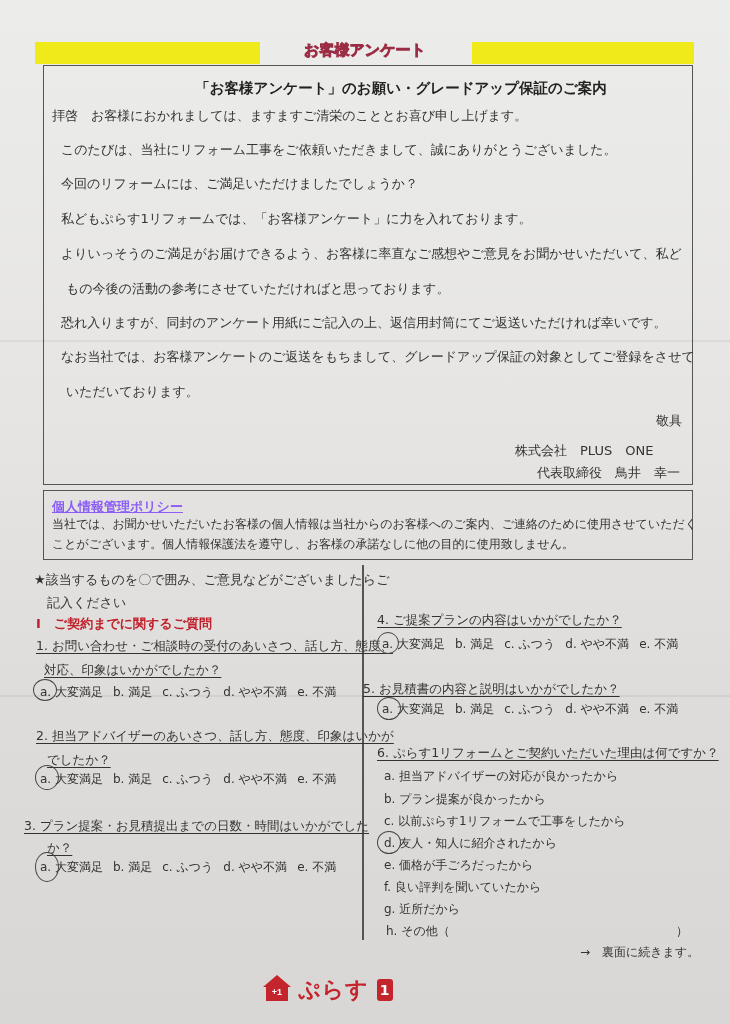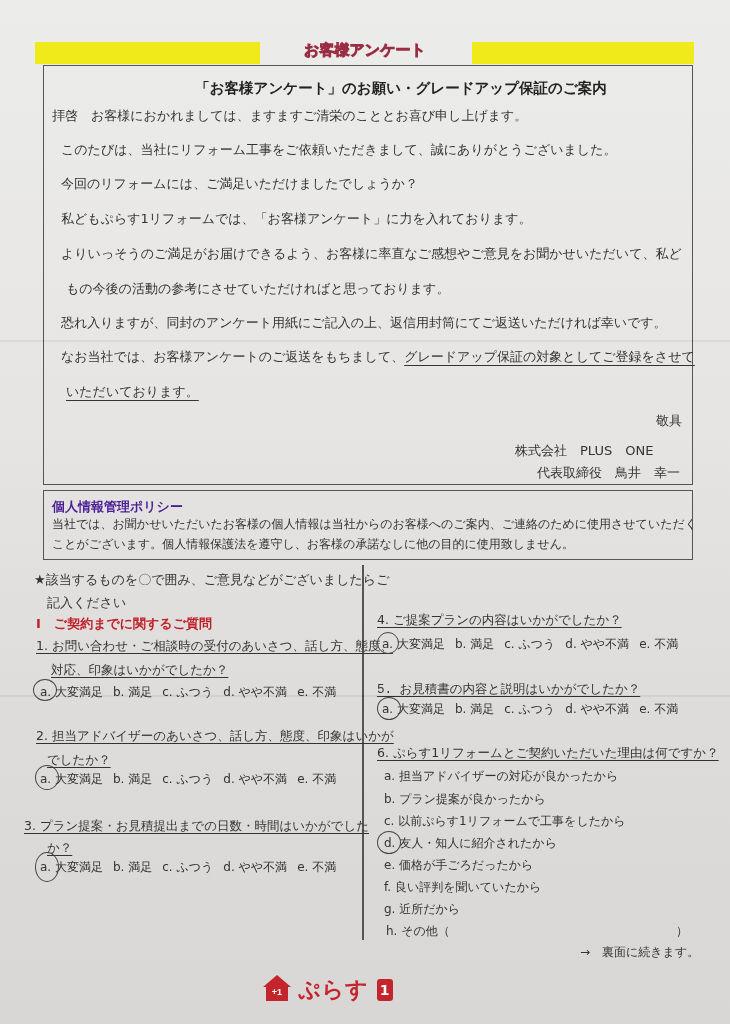--- a/index.html
+++ b/index.html
@@ -19,27 +19,27 @@
     }
     .main-box {
       left: 43px; top: 65px; width: 650px; height: 420px;
       border: 1.5px solid #555; box-sizing: border-box;
     }
     .box-heading {
       left: 43px; width: 716px; top: 79px; text-align: center;
       font-size: 14.5px; font-weight: bold; color: #222;
     }
     .body-line { font-size: 13px; color: #333; white-space: nowrap; }
-    .u { text-decoration: underline; text-underline-offset: 4px; }
+    .u { text-underline-offset: 4px; }
     .closing { font-size: 13px; color: #333; white-space: nowrap; }
     .policy-box {
       left: 43px; top: 490px; width: 650px; height: 70px;
       border: 1.5px solid #555; box-sizing: border-box;
     }
-    .policy-title { font-size: 13px; font-weight: bold; color: #4c1d95; }
+    .policy-title { font-size: 13px; font-weight: bold; color: #8b5cf6; text-decoration: underline; }
     .policy-line { font-size: 12px; color: #333; white-space: nowrap; }
     .vdiv-right { left: 362px; top: 565px; width: 1.5px; height: 375px; background: #555; }
     .instr { font-size: 13px; color: #333; white-space: nowrap; }
     .section-title { font-size: 13px; font-weight: bold; color: #c0202a; white-space: nowrap; }
     .q { font-size: 12.5px; color: #333; white-space: nowrap; text-decoration: underline; text-underline-offset: 3px; text-align: right; }
     .opts { font-size: 12px; color: #333; white-space: nowrap; text-align: center; }
     .opts span { margin-right: 10px; }
     .circle {
       position: absolute; border: 1.3px solid #444; border-radius: 50%;
       box-sizing: border-box;
@@ -84,21 +84,21 @@
 <div class="abs policy-line" style="left:52px;top:516px;">当社では、お聞かせいただいたお客様の個人情報は当社からのお客様へのご案内、ご連絡のために使用させていただく</div>
 <div class="abs policy-line" style="left:52px;top:536px;">ことがございます。個人情報保護法を遵守し、お客様の承諾なしに他の目的に使用致しません。</div>
 
 <div class="abs vdiv-right"></div>
 
 <div class="abs instr" style="left:34px;top:571px;">★該当するものを〇で囲み、ご意見などがございましたらご</div>
 <div class="abs instr" style="left:47px;top:594px;">記入ください</div>
 <div class="abs section-title" style="left:36px;top:615px;">Ⅰ　ご契約までに関するご質問</div>
 
 <div class="abs q" style="left:36px;top:638px;">1. お問い合わせ・ご相談時の受付のあいさつ、話し方、態度、</div>
-<div class="abs q" style="left:51px;top:662px;">対応、印象はいかがでしたか？</div>
+<div class="abs q" style="left:44px;top:662px;">対応、印象はいかがでしたか？</div>
 <div class="abs opts" style="left:40px;top:684px;">
   <span>a. 大変満足</span><span>b. 満足</span><span>c. ふつう</span><span>d. やや不満</span><span>e. 不満</span>
 </div>
 <div class="circle" style="left:33px;top:679px;width:24px;height:22px;"></div>
 
 <div class="abs q" style="left:36px;top:728px;">2. 担当アドバイザーのあいさつ、話し方、態度、印象はいかが</div>
 <div class="abs q" style="left:47px;top:752px;">でしたか？</div>
 <div class="abs opts" style="left:40px;top:771px;">
   <span>a. 大変満足</span><span>b. 満足</span><span>c. ふつう</span><span>d. やや不満</span><span>e. 不満</span>
 </div>
@@ -110,21 +110,21 @@
   <span>a. 大変満足</span><span>b. 満足</span><span>c. ふつう</span><span>d. やや不満</span><span>e. 不満</span>
 </div>
 <div class="circle" style="left:35px;top:852px;width:24px;height:30px;"></div>
 
 <div class="abs q" style="left:377px;top:612px;">4. ご提案プランの内容はいかがでしたか？</div>
 <div class="abs opts" style="left:382px;top:636px;">
   <span>a. 大変満足</span><span>b. 満足</span><span>c. ふつう</span><span>d. やや不満</span><span>e. 不満</span>
 </div>
 <div class="circle" style="left:377px;top:632px;width:22px;height:22px;"></div>
 
-<div class="abs q" style="left:377px;top:681px;font-family:Liberation Mono, monospace;">5. お見積書の内容と説明はいかがでしたか？</div>
+<div class="abs q" style="left:363px;top:681px;">5. お見積書の内容と説明はいかがでしたか？</div>
 <div class="abs opts" style="left:382px;top:701px;">
   <span>a. 大変満足</span><span>b. 満足</span><span>c. ふつう</span><span>d. やや不満</span><span>e. 不満</span>
 </div>
 <div class="circle" style="left:377px;top:697px;width:24px;height:23px;"></div>
 
 <div class="abs q" style="left:377px;top:745px;">6. ぷらす1リフォームとご契約いただいた理由は何ですか？</div>
 <div class="abs reason" style="left:384px;top:768px;">a. 担当アドバイザーの対応が良かったから</div>
 <div class="abs reason" style="left:384px;top:791px;">b. プラン提案が良かったから</div>
 <div class="abs reason" style="left:384px;top:813px;">c. 以前ぷらす1リフォームで工事をしたから</div>
 <div class="abs reason" style="left:384px;top:835px;">d. 友人・知人に紹介されたから</div>

